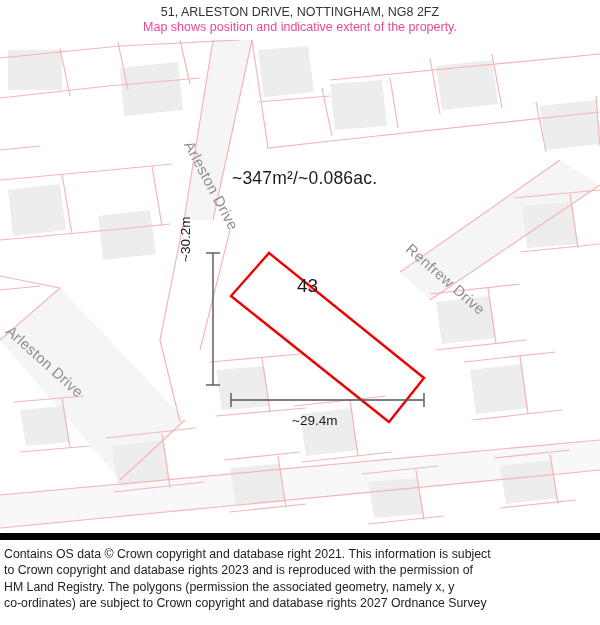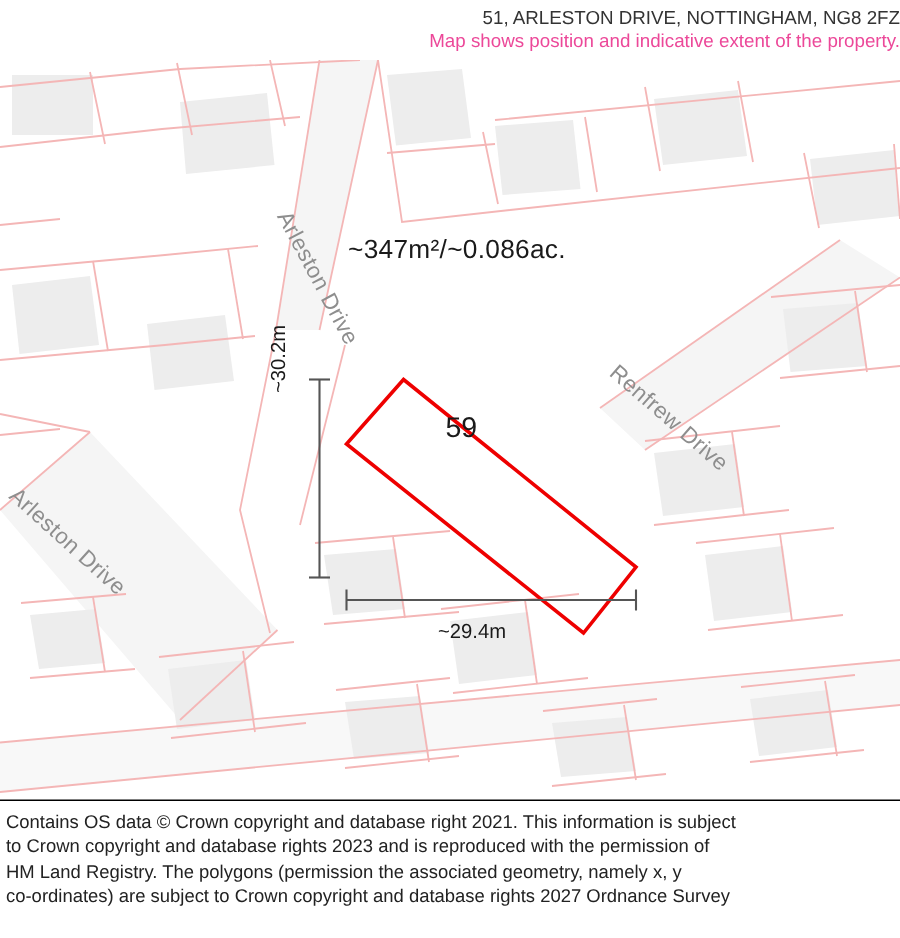--- a/index.html
+++ b/index.html
@@ -18,21 +18,21 @@
     position: relative;
     width: 600px;
     height: 625px;
   }
   .header {
     position: absolute;
     top: 0;
     left: 0;
     width: 600px;
     height: 40px;
-    text-align: right;
+    text-align: center;
   }
   .header .title {
     font-size: 12.5px;
     color: #333333;
     margin-top: 5px;
     line-height: 15px;
   }
   .header .subtitle {
     font-size: 12.5px;
     color: #ec4899;
@@ -52,34 +52,34 @@
     top: 0;
     left: 0;
   }
   .footer {
     position: absolute;
     top: 533px;
     left: 0;
     width: 600px;
     height: 92px;
     background: #ffffff;
-    border-top: 1px solid #000000;
+    border-top: 7px solid #000000;
     box-sizing: border-box;
     padding: 6px 4px 0 4px;
   }
   .footer p {
     margin: 0;
     font-size: 12.3px;
     line-height: 16.4px;
     color: #222222;
   }
   .area-label {
     position: absolute;
     left: 232px;
-    top: 116px;
+    top: 128px;
     font-size: 17.5px;
     color: #1a1a1a;
     letter-spacing: 0.2px;
   }
   .plot-number {
     position: absolute;
     left: 297px;
     top: 235px;
     font-size: 19px;
     color: #1a1a1a;
@@ -248,21 +248,21 @@
       </g>
 
       <g stroke="#555555" stroke-width="1.4">
         <line x1="231" y1="360" x2="424" y2="360"></line>
         <line x1="231" y1="353" x2="231" y2="367"></line>
         <line x1="424" y1="353" x2="424" y2="367"></line>
       </g>
     </svg>
 
     <div class="area-label">~347m²/~0.086ac.</div>
-    <div class="plot-number">59</div>
+    <div class="plot-number">43</div>
     <div class="dim-vert">~30.2m</div>
     <div class="dim-horiz">~29.4m</div>
 
     <div class="street street-arleston-top">Arleston Drive</div>
     <div class="street street-renfrew">Renfrew Drive</div>
     <div class="street street-arleston-left">Arleston Drive</div>
   </div>
 
   <div class="footer">
     <p>Contains OS data © Crown copyright and database right 2021. This information is subject</p>

